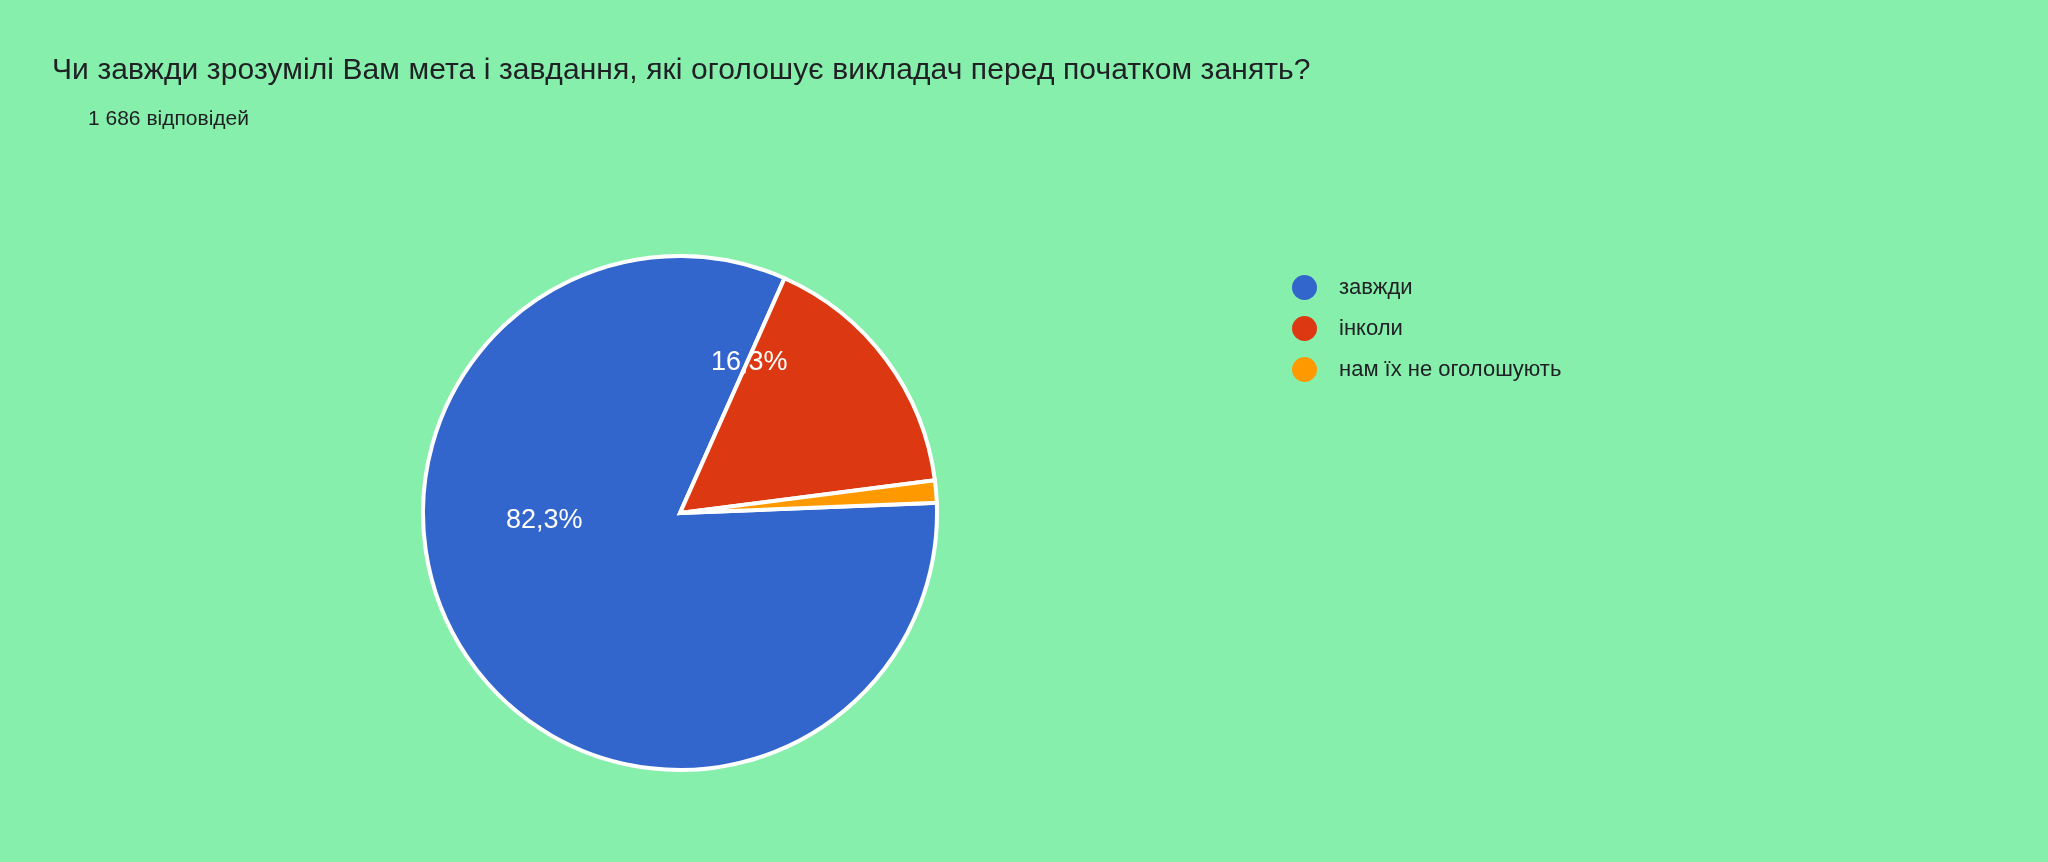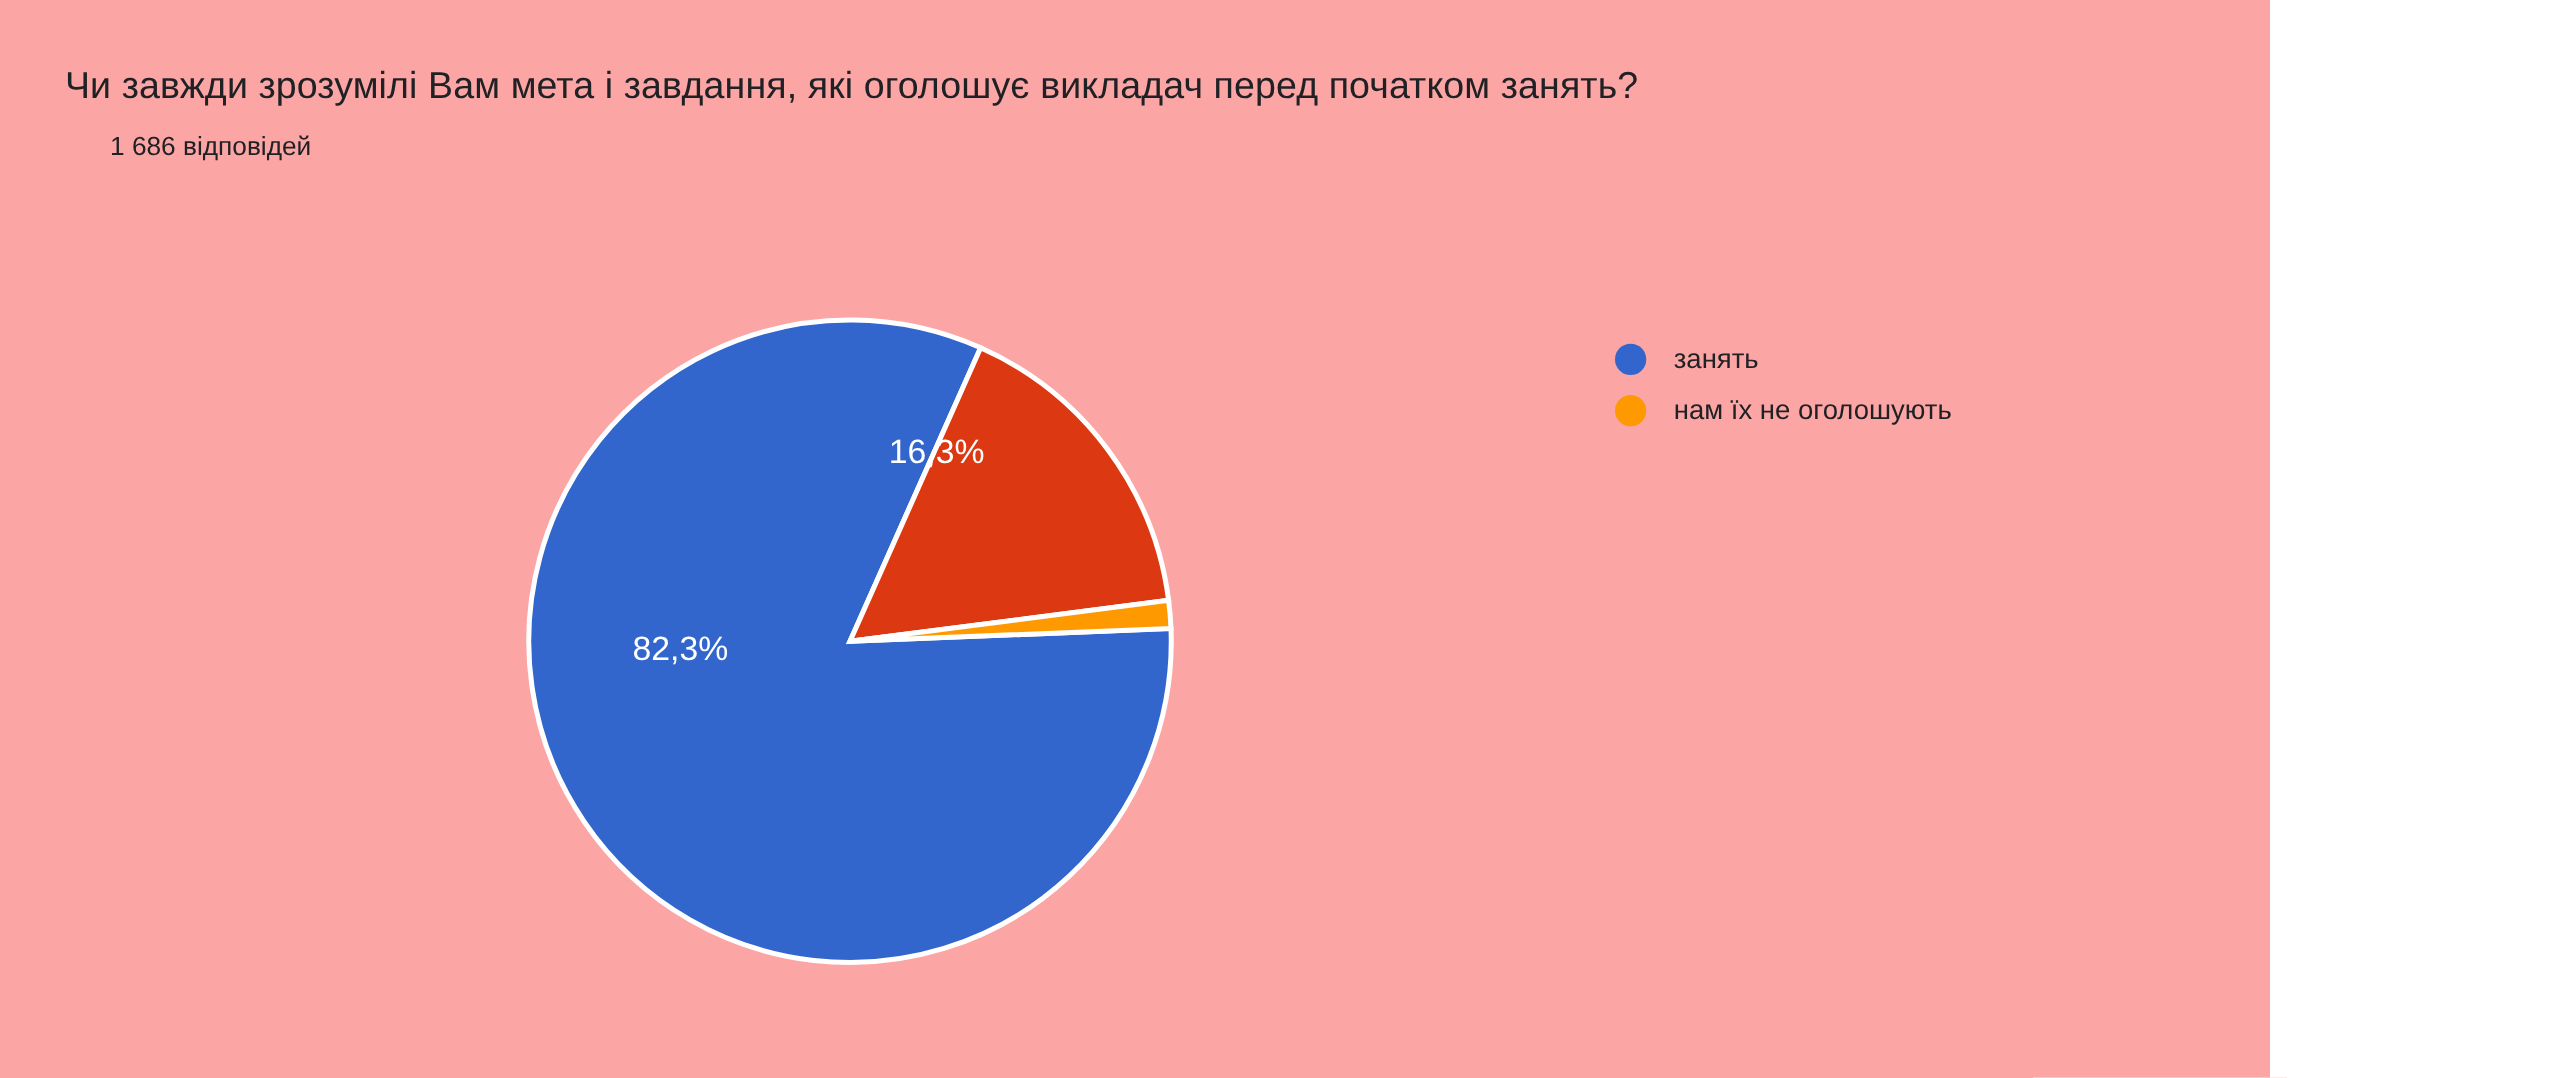--- a/index.html
+++ b/index.html
@@ -10,23 +10,23 @@
   body {
     width: 2048px;
     height: 862px;
     font-family: "Liberation Sans", sans-serif;
     color: #202124;
     overflow: hidden;
     position: relative;
   }
   .page {
     position: relative;
-    width: 1816px;
+    width: 2048px;
     height: 862px;
-    background: #fca5a5;
+    background: #86efac;
   }
   .chart-title {
     position: absolute;
     left: 52px;
     top: 50px;
     font-size: 30px;
     line-height: 38px;
     font-weight: 400;
     color: #202124;
     letter-spacing: 0.1px;
@@ -104,21 +104,25 @@
         <path id="slice-1" stroke="#ffffff" stroke-width="4" d="M 300 283 L 404.53 48.22 A 257 257 0 0 1 554.91 250.26 Z" fill="#DC3912"></path>
         <path id="slice-2" stroke="#ffffff" stroke-width="4" d="M 300 283 L 554.91 250.26 A 257 257 0 0 1 556.80 272.78 Z" fill="#FF9900"></path>
       </g>
       <text class="slice-label" id="label-0" x="126" y="298">82,3%</text>
       <text class="slice-label" id="label-1" x="331" y="140">16,3%</text>
     </svg>
 
     <div class="legend">
       <div class="legend-item">
         <span class="legend-swatch" id="sw-0" style="background: rgb(51, 102, 204);"></span>
-        <span class="legend-label">занять</span>
+        <span class="legend-label">завжди</span>
+      </div>
+      <div class="legend-item">
+        <span class="legend-swatch" id="sw-1" style="background: rgb(220, 57, 18);"></span>
+        <span class="legend-label">інколи</span>
       </div>
       <div class="legend-item">
         <span class="legend-swatch" id="sw-2" style="background: rgb(255, 153, 0);"></span>
         <span class="legend-label">нам їх не оголошують</span>
       </div>
     </div>
 
   </div>
 </div>
 

